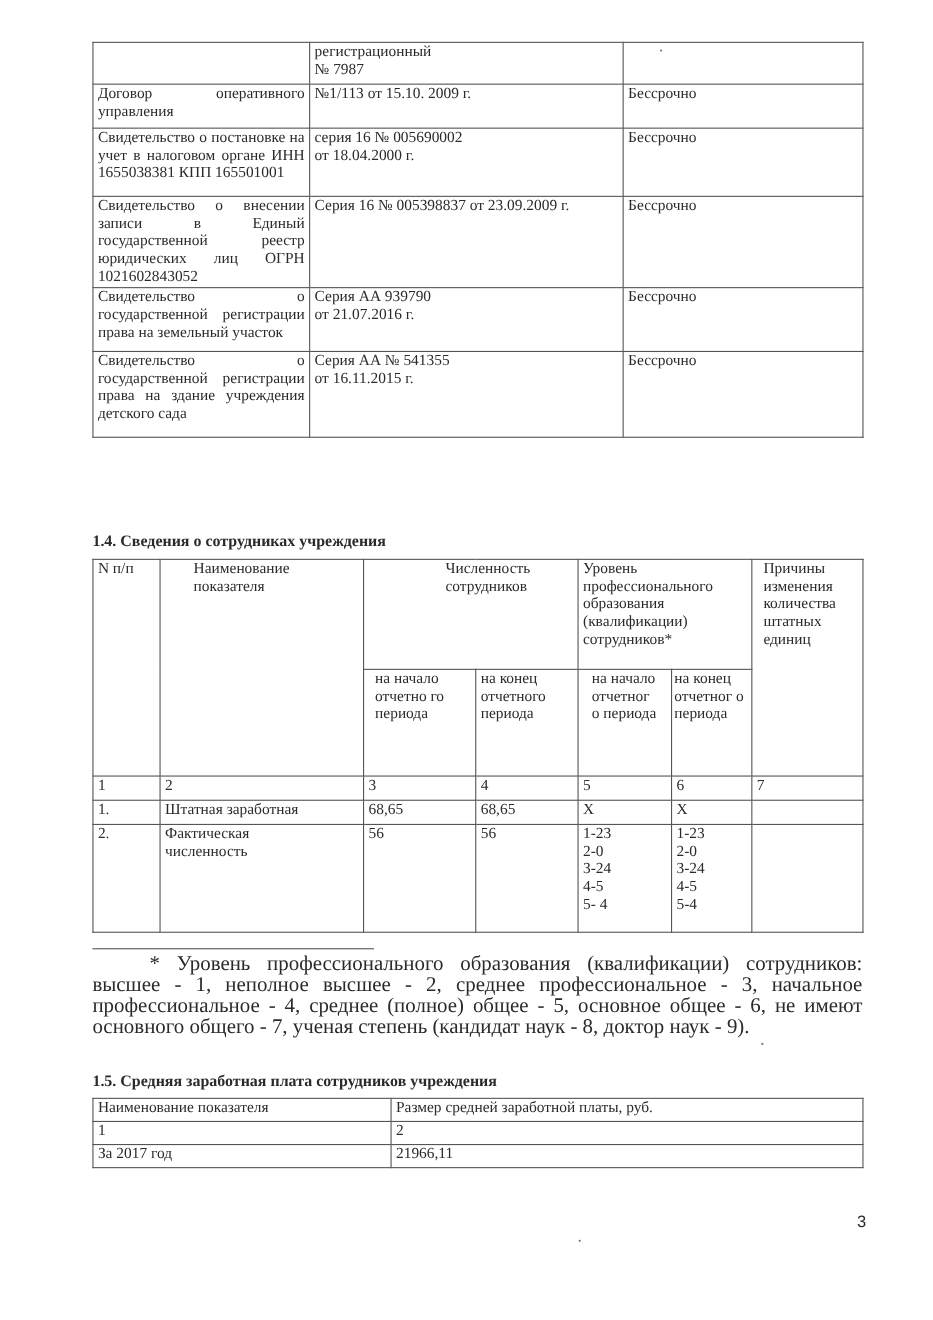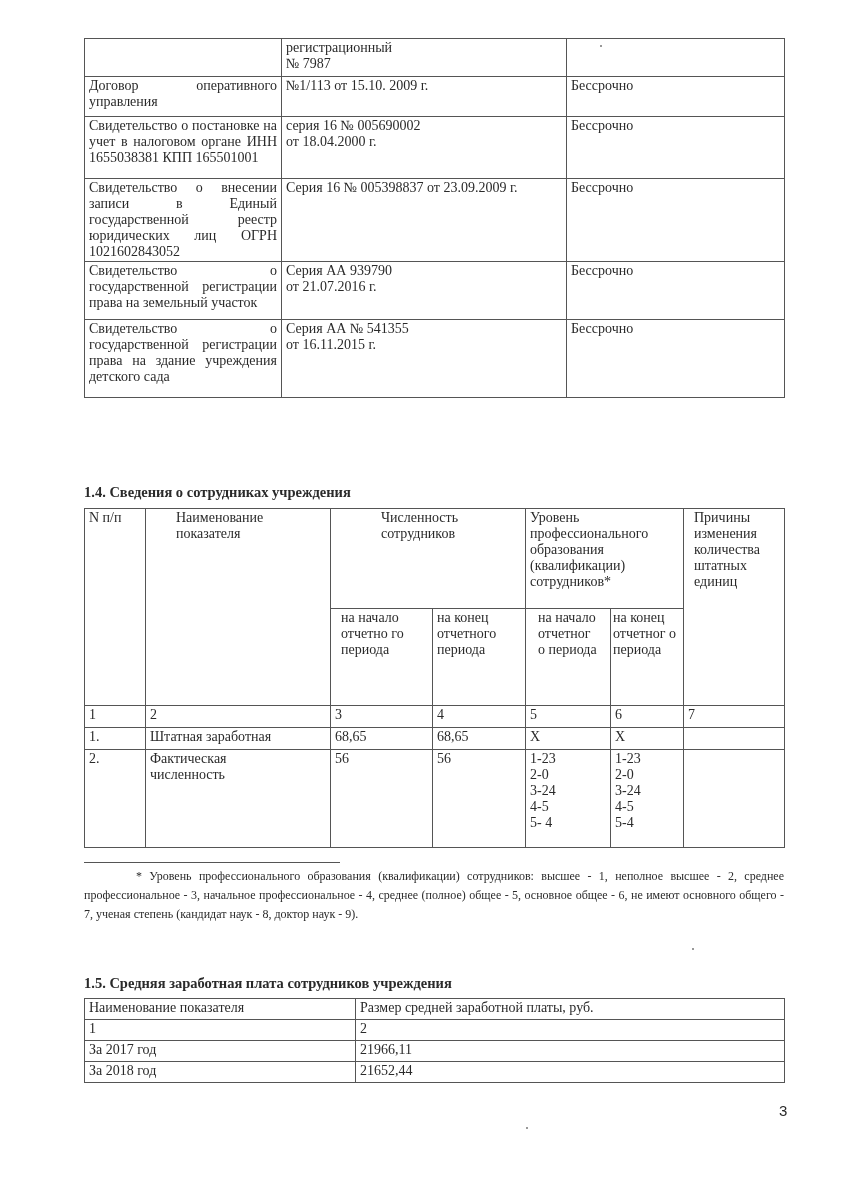--- a/index.html
+++ b/index.html
@@ -13,21 +13,21 @@
     .center { text-align: left; }
     #docs-table { left: 84px; top: 38px; width: 700px; }
     #staff-table { left: 84px; top: 508px; width: 700px; }
     #salary-table { left: 84px; top: 998px; width: 700px; }
     .section-title {
       position: absolute; left: 84px; width: 700px; text-align: left;
       font-weight: bold; font-size: 14.5px;
     }
     .footnote-rule { position: absolute; left: 84px; top: 862px; width: 256px; border-top: 1px solid #555; }
     .footnote {
-      position: absolute; left: 84px; top: 867px; width: 700px; font-size: 12px; line-height: 19px;
+      position: absolute; left: 84px; top: 867px; width: 700px; font-size: 19px; line-height: 19px;
       text-align: justify; text-indent: 52px;
     }
     .page-number { position: absolute; left: 779px; top: 1103px; font-family: "Liberation Sans", sans-serif; font-size: 15px; }
     .ml { white-space: pre-line; }
     .dot { position: absolute; width: 2px; height: 2px; background: #777; border-radius: 1px; }
   </style>
 </head>
 <body>
 
 <table id="docs-table">
@@ -85,21 +85,21 @@
       <col style="width:102px">
       <col style="width:93px">
     <col style="width:85px">
       <col style="width:73px">
       <col style="width:101px">
   </colgroup>
   <tbody>
       <tr style="height:100px">
     <td rowspan="2">N п/п</td>
     <td rowspan="2" class="center" style="padding:1px 30px;">Наименование показателя</td>
-    <td colspan="2" class="center" style="padding:1px 50px;">Численность сотрудников</td>
+    <td colspan="2" class="center" style="padding:1px 74px;">Численность сотрудников</td>
     <td colspan="2" class="center">Уровень профессионального образования (квалификации) сотрудников*</td>
     <td rowspan="2" class="center" style="padding:1px 10px;">Причины изменения количества штатных единиц</td>
   </tr>
   <tr style="height:97px">
     <td class="center" style="padding:1px 10px;margin-left:32px;">на начало отчетно го периода</td>
     <td class="center">на конец отчетного периода</td>
     <td class="center" style="padding:1px 12px;">на начало отчетног о периода</td>
     <td class="center" style="padding:1px 2px;">на конец отчетног о периода</td>
   </tr>
   <tr style="height:22px">
@@ -156,23 +156,19 @@
     <td class="center">Размер средней заработной платы, руб.</td>
   </tr>
   <tr style="height:21px">
     <td class="center">1</td>
     <td class="center">2</td>
   </tr>
   <tr style="height:21px">
     <td>За 2017 год</td>
     <td>21966,11</td>
   </tr>
-  <tr style="height:21px">
-    <td>За 2018 год</td>
-    <td>21652,44</td>
-  </tr>
 </tbody>
   </table>
 
 <div class="dot" style="left:692px; top:948px;"></div>
 <div class="dot" style="left:526px; top:1127px;"></div>
 
 <div class="page-number">3</div>
 
 </body></html>

